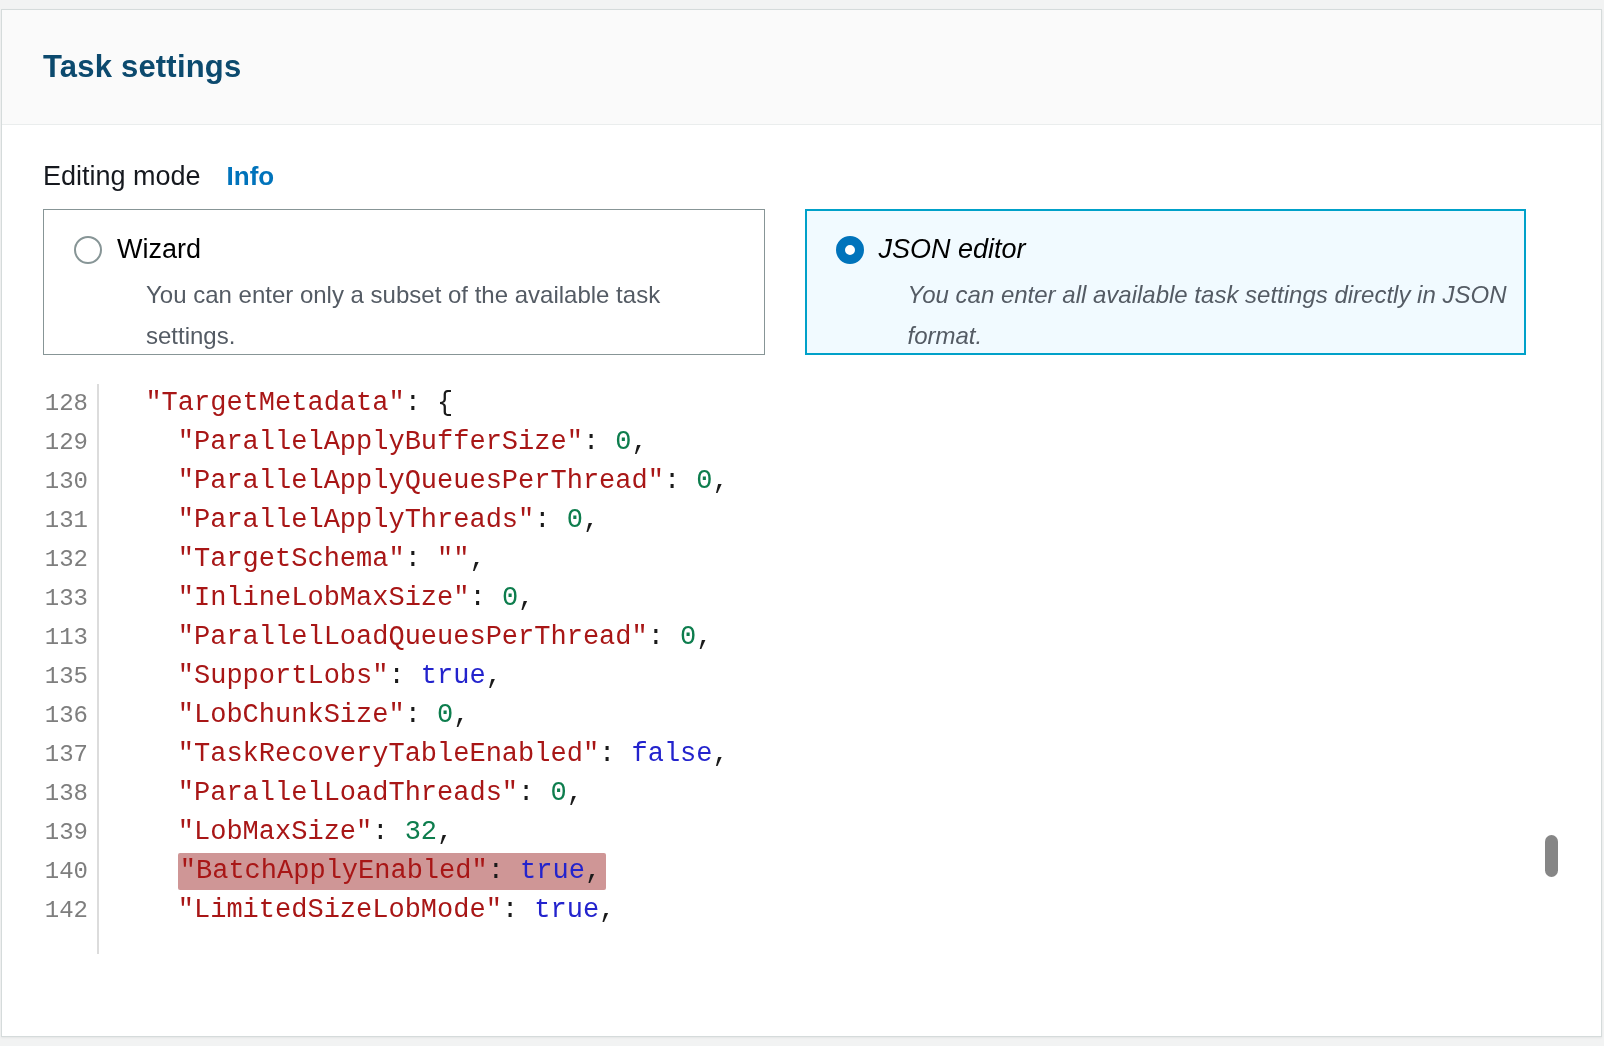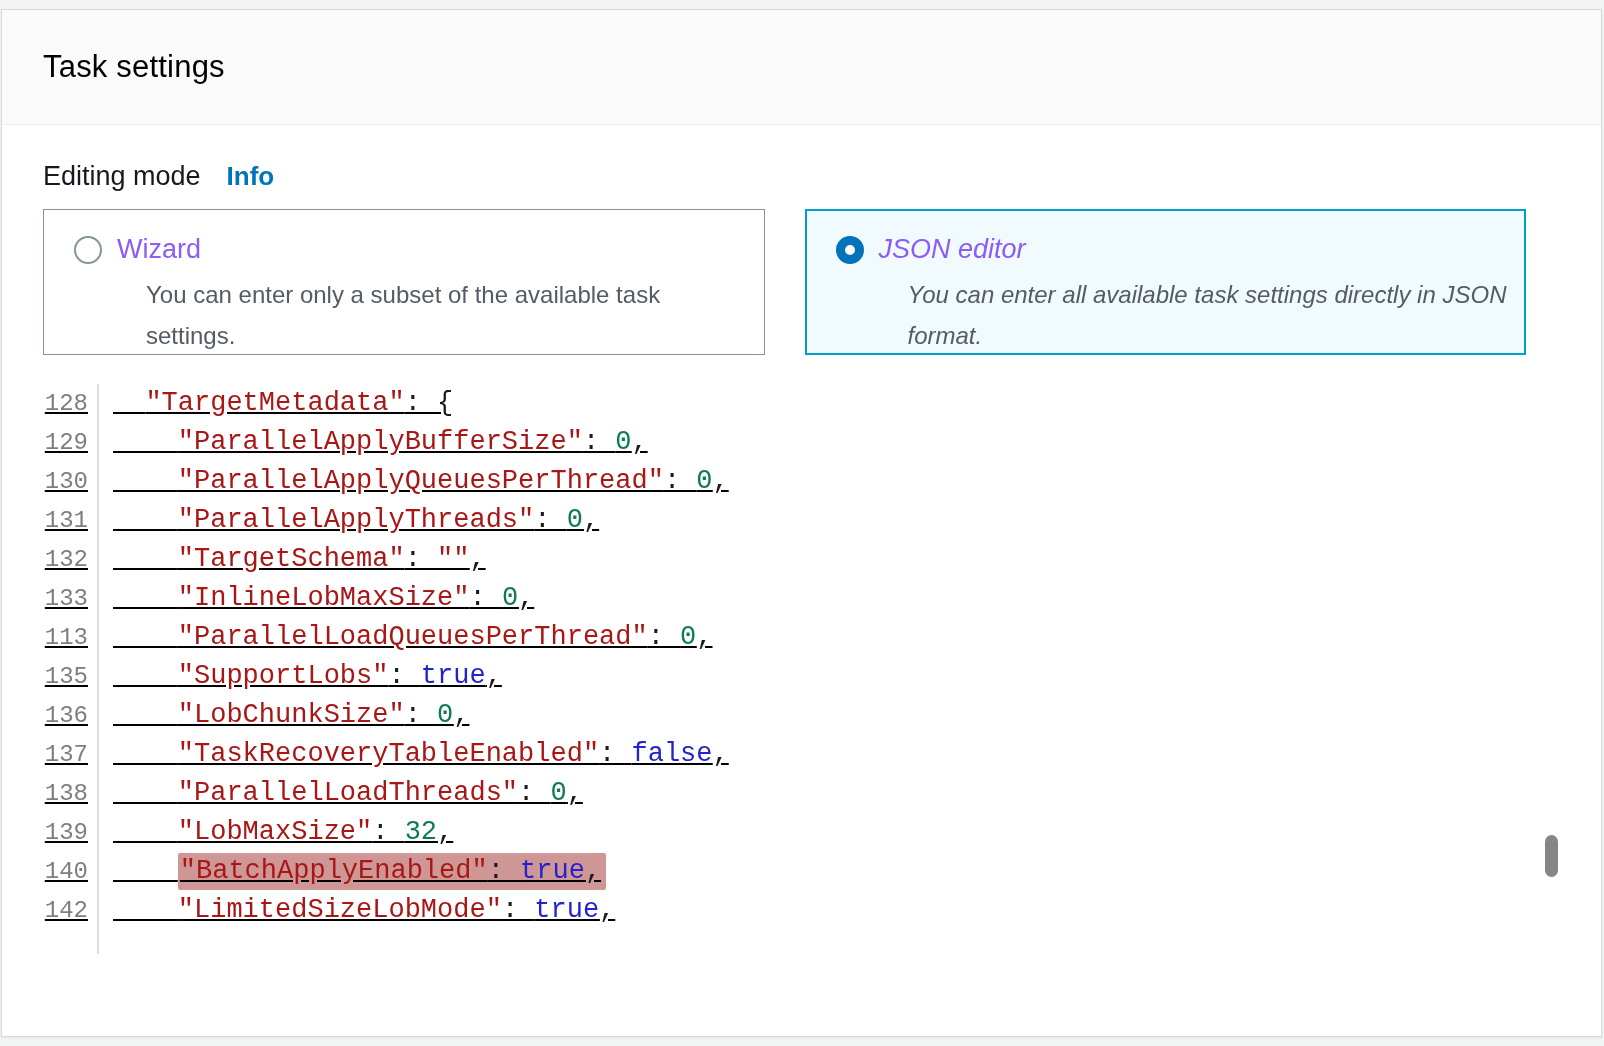--- a/index.html
+++ b/index.html
@@ -21,22 +21,22 @@
   .panel-header {
     height: 115px;
     background: #fafafa;
     border-bottom: 1px solid #eaeded;
     display: flex;
     align-items: center;
     padding-left: 41px;
   }
   .panel-title {
     font-size: 31px;
-    font-weight: normal;
-    color: #000000;
+    font-weight: bold;
+    color: #0c4a6e;
     letter-spacing: 0.2px;
   }
   .content { padding-top: 36px; }
   .label-row {
     margin-left: 41px;
     display: flex;
     align-items: flex-start;
   }
   .field-label { font-size: 27px; color: #16191f; }
   .info-link {
@@ -72,34 +72,33 @@
     border-radius: 50%;
     background: #ffffff;
     border: 2px solid #879596;
     flex: none;
     cursor: pointer;
   }
   .radio.checked { border: 9px solid #0073bb; }
   .option-title {
     margin-left: 15px;
     font-size: 27px;
-    color: #8b5cf6;
+    color: #000000;
   }
   .option-desc {
     margin: 9px 0 0 72px;
     font-size: 24px;
     line-height: 41px;
     color: #545b64;
     max-width: 645px;
   }
   .editor {
     margin-top: 29px;
     font-family: "Liberation Mono", "DejaVu Sans Mono", monospace;
     cursor: text;
-    text-decoration: underline;
   }
   .ed-row { display: flex; height: 39px; }
   .gutter {
     width: 97px;
     padding-right: 9px;
     text-align: right;
     font-size: 24px;
     line-height: 39px;
     color: #7e7e7e;
     border-right: 2px solid #dcdcdc;

